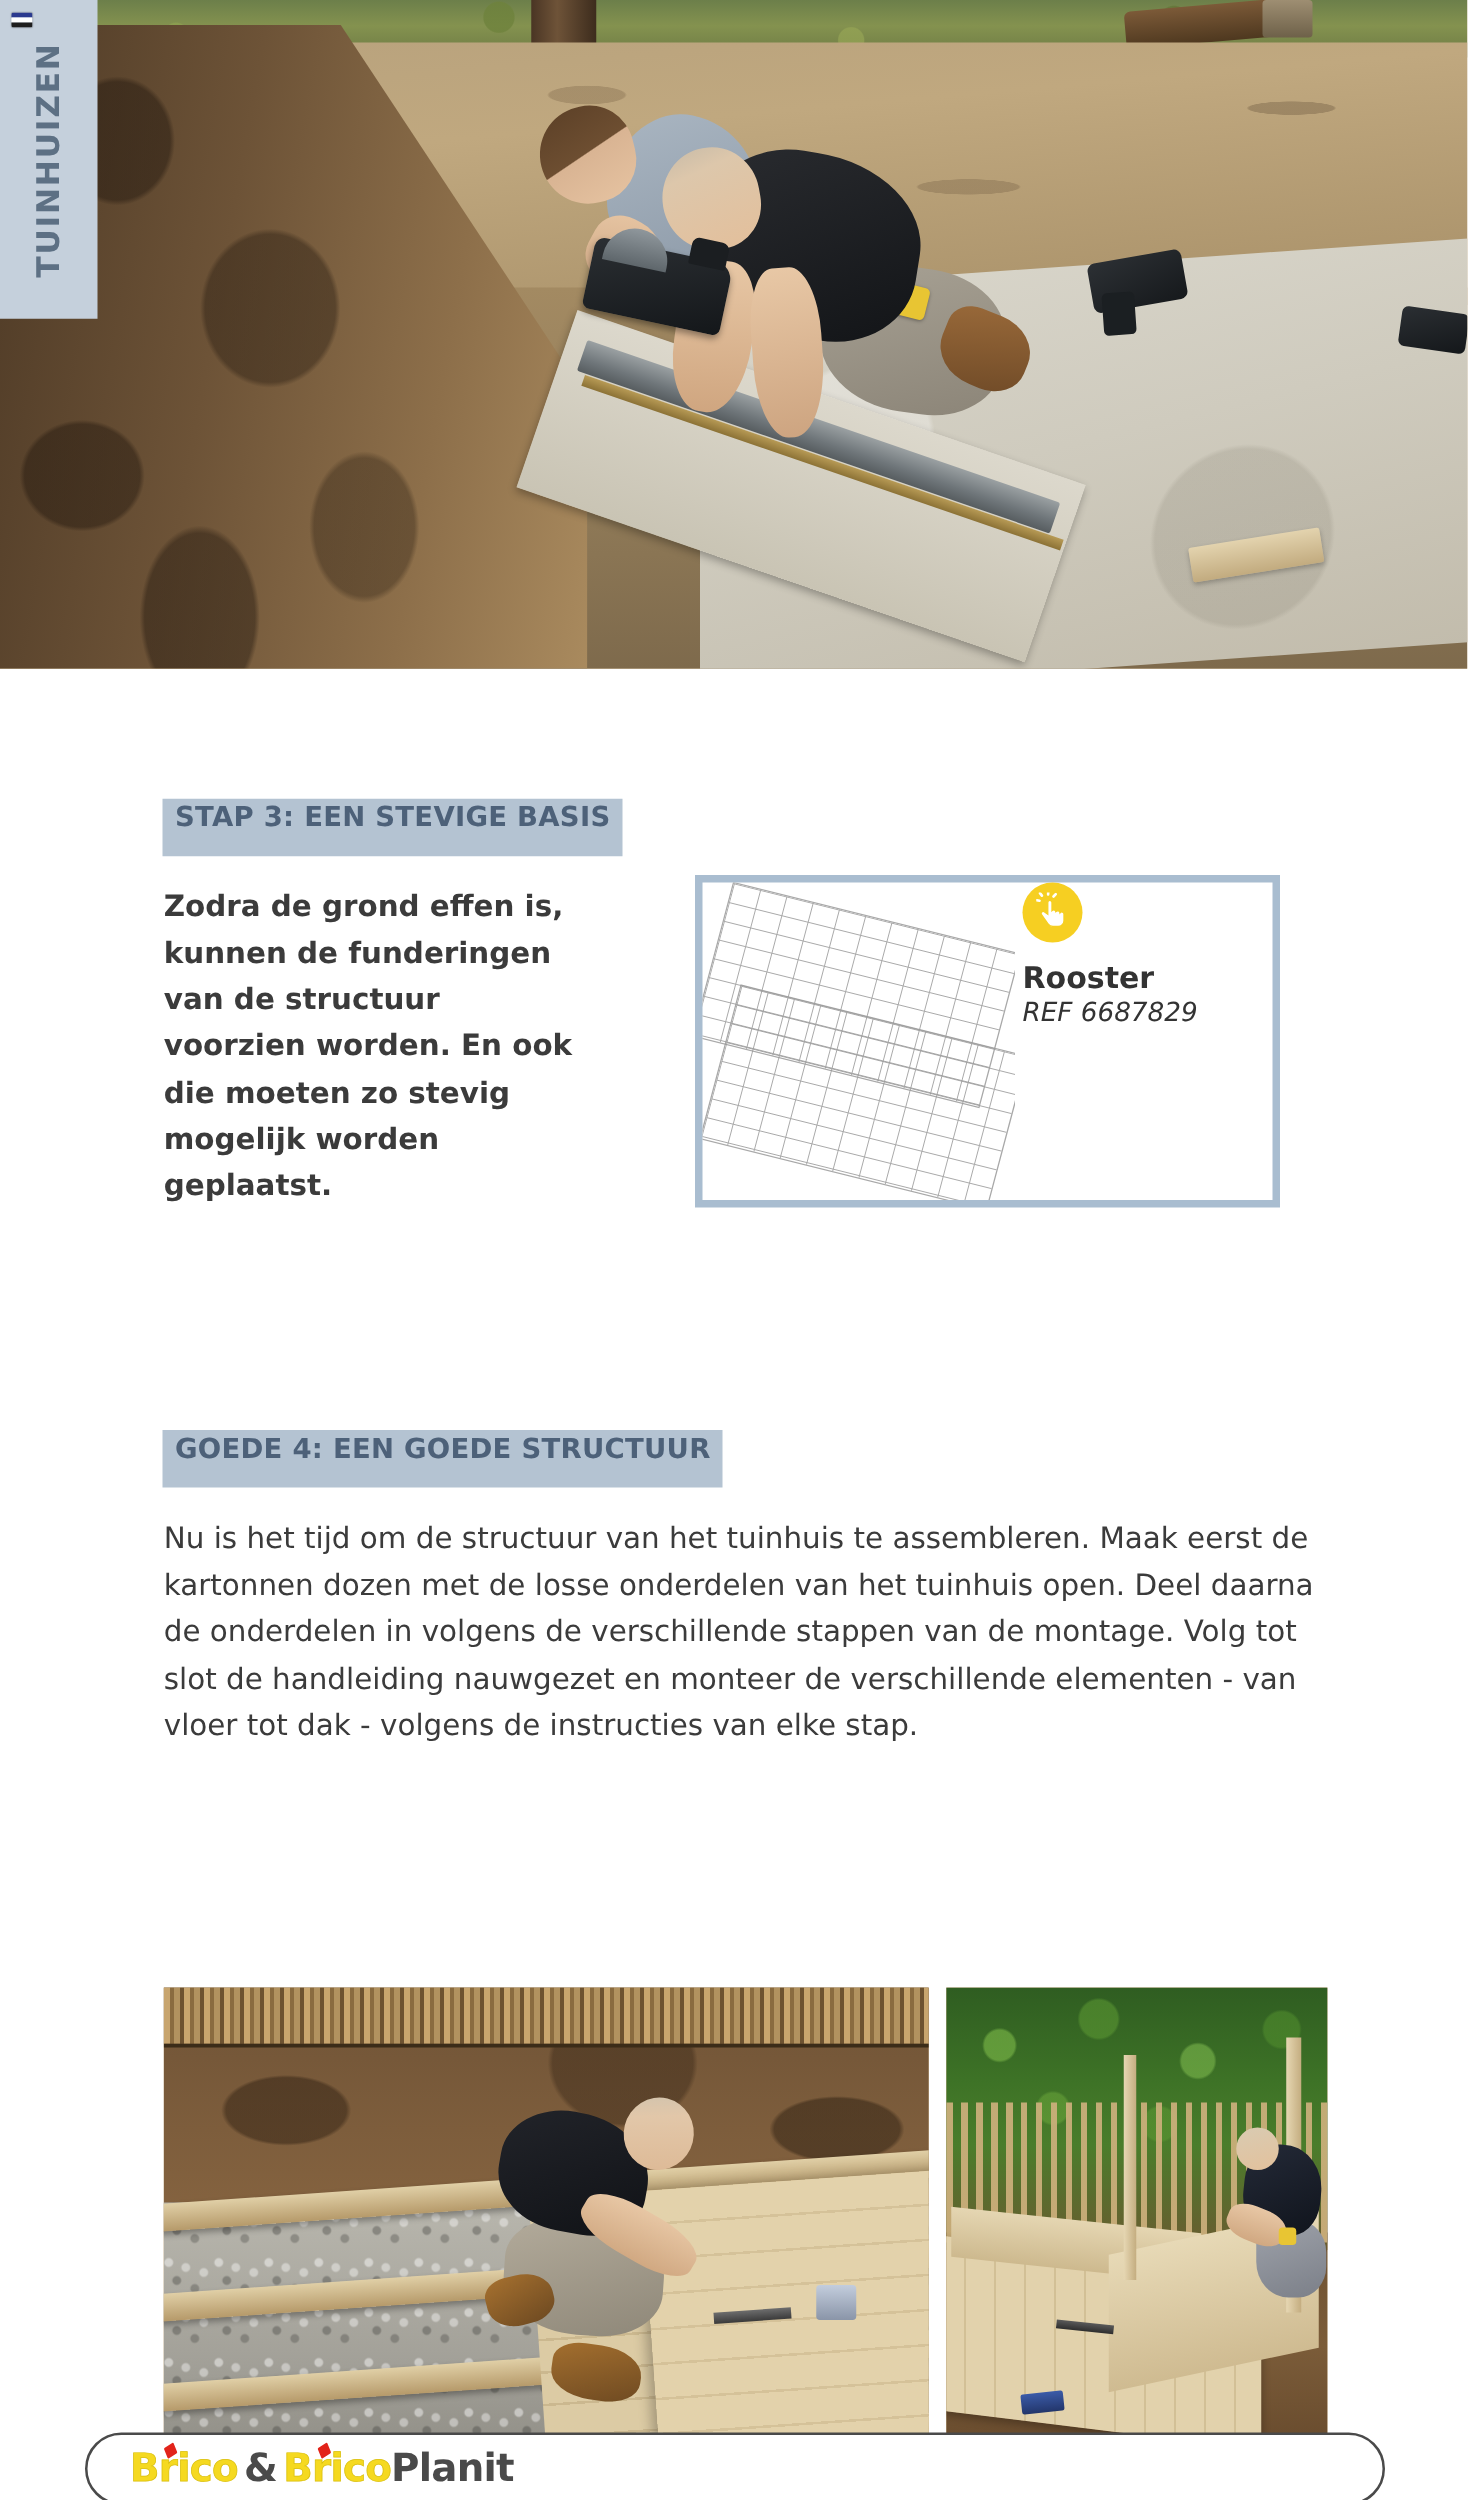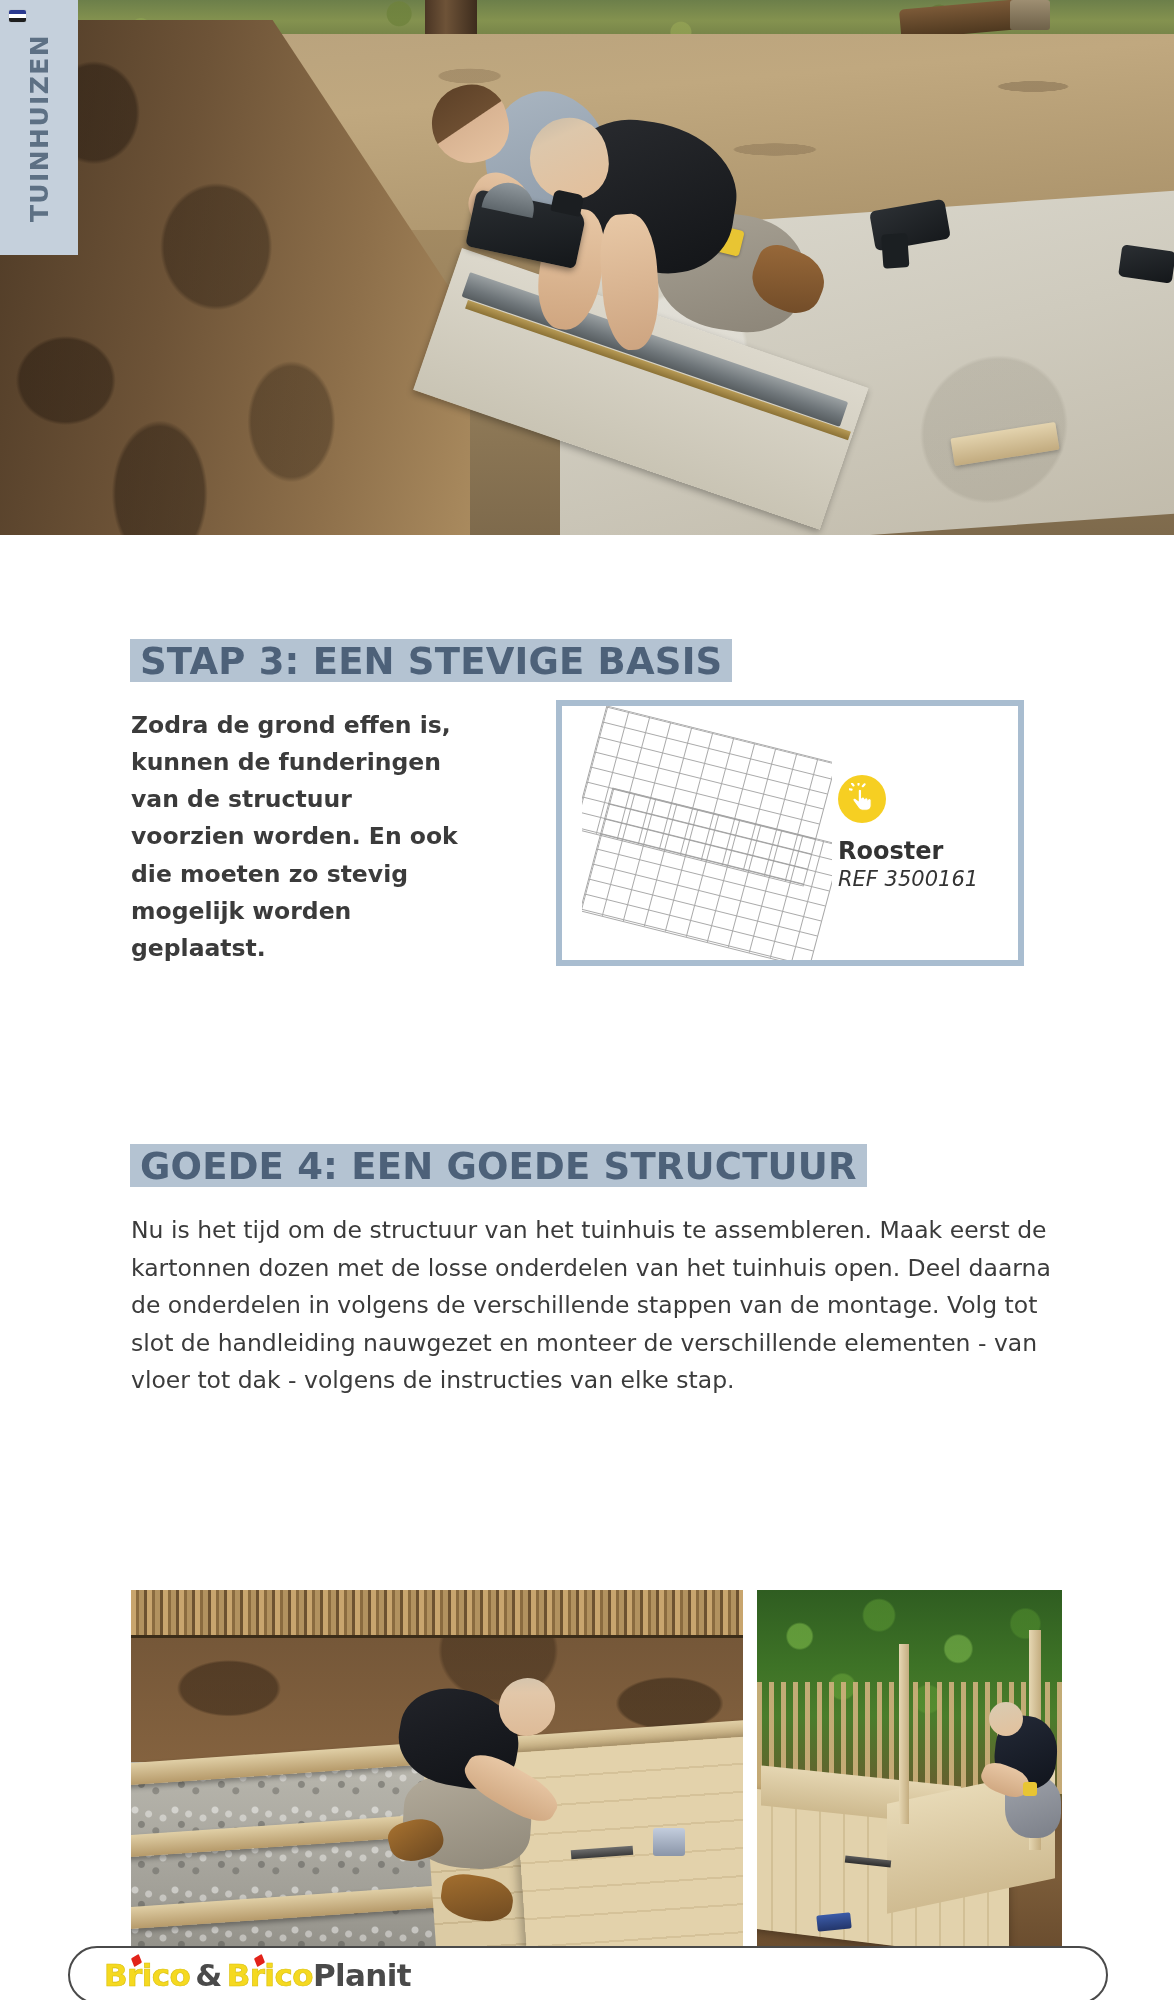--- a/index.html
+++ b/index.html
@@ -266,24 +266,24 @@
   .content {
     position: absolute;
     left: 0; top: 535px;
     width: 1174px;
   }
 
   .step-head {
     display: inline-block;
     background: #b4c3d2;
     color: #4d6179;
-    font-size: 37px;
+    font-size: 22px;
     font-weight: 700;
     letter-spacing: .2px;
-    padding: 4px 10px 0 10px;
+    padding: 4px 10px 19px 10px;
     line-height: 1.05;
   }
   .head3-wrap { position: absolute; left: 130px; top: 104px; }
   .head4-wrap { position: absolute; left: 130px; top: 609px; }
 
   .body-col {
     position: absolute;
     left: 131px; top: 172px;
     width: 330px;
     font-size: 23.5px;
@@ -302,22 +302,20 @@
   }
 
   
   .prod-card {
     position: absolute;
     left: 556px; top: 165px;
     width: 468px; height: 266px;
     background: #ffffff;
     border: 6px solid #a9bdd0;
     display: flex;
-    align-items: center;
-    padding-left: 20px;
   }
   .prod-img {
     position: relative;
     width: 250px; height: 100%;
     overflow: hidden;
     flex: 0 0 250px;
   }
   .mesh {
     position: absolute;
     width: 230px; height: 132px;
@@ -670,21 +668,21 @@
               <line x1="13.8" y1="3.2" x2="15.6" y2="1.3"></line>
               <line x1="2.6" y1="6.6" x2="0.4" y2="6.2"></line>
             </g>
             <path d="M9.2 8.0 v9.4 l-2.8 -2.0 c-1.5 -1.0 -3.3 0.9 -2.2 2.4 l5.2 7.3 c0.9 1.3 2.4 2.1 4.0 2.1 h4.1
                      c2.6 0 4.7 -2.1 4.7 -4.7 v-5.2 c0 -1.0 -0.8 -1.8 -1.8 -1.8 -0.6 0 -1.1 0.3 -1.4 0.7
                      -0.1 -0.9 -0.9 -1.6 -1.8 -1.6 -0.6 0 -1.1 0.3 -1.5 0.7 -0.2 -0.8 -0.9 -1.4 -1.8 -1.4
                      -0.5 0 -1.0 0.2 -1.3 0.5 V8.0 c0 -1.0 -0.8 -1.8 -1.8 -1.8 -1.0 0 -1.6 0.8 -1.6 1.8 z" fill="#ffffff" stroke="#f6cf22" stroke-width="1.1"></path>
           </svg>
         </div>
         <div class="prod-name">Rooster</div>
-        <div class="prod-ref">REF 3500161</div>
+        <div class="prod-ref">REF 6687829</div>
       </div>
     </div>
 
     <div class="head4-wrap">
       <span class="step-head">GOEDE 4: EEN GOEDE STRUCTUUR</span>
     </div>
 
     <p class="body-wide">Nu is het tijd om de structuur van het tuinhuis te assembleren. Maak eerst de kartonnen dozen met de losse onderdelen van het tuinhuis open. Deel daarna de onderdelen in volgens de verschillende stappen van de montage. Volg tot slot de handleiding nauwgezet en monteer de verschillende elementen - van vloer tot dak - volgens de instructies van elke stap.</p>
 
     <div class="photo-row">

